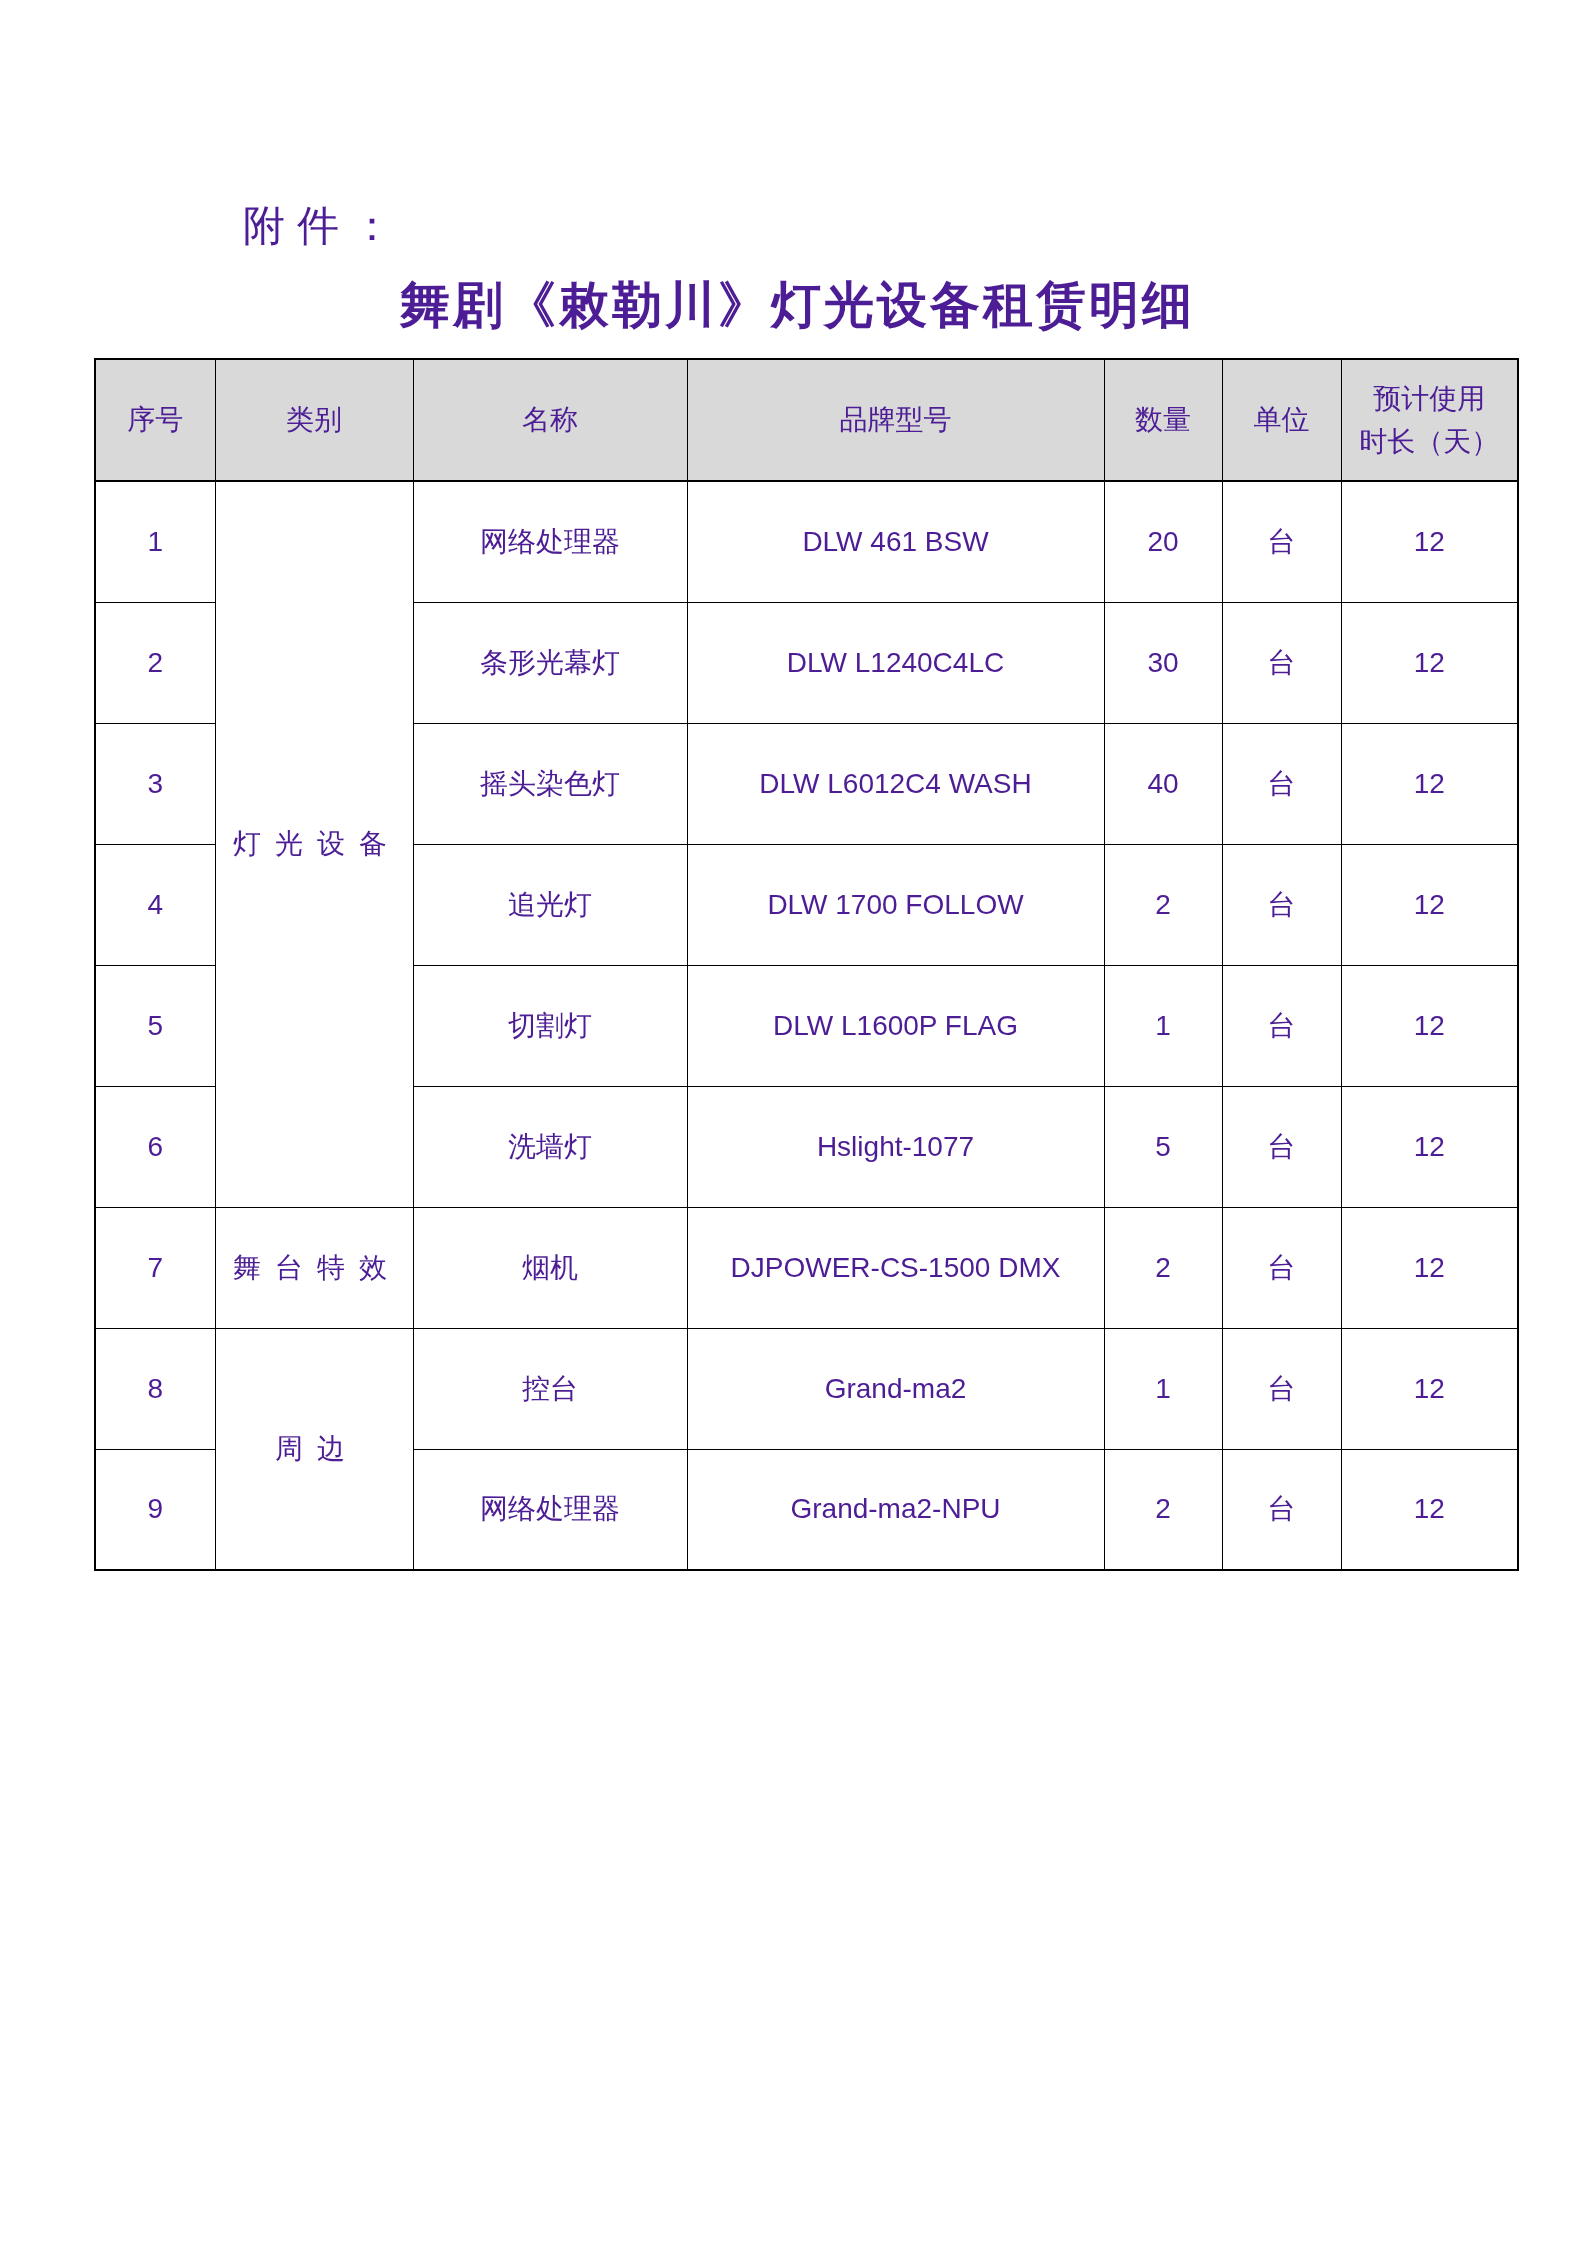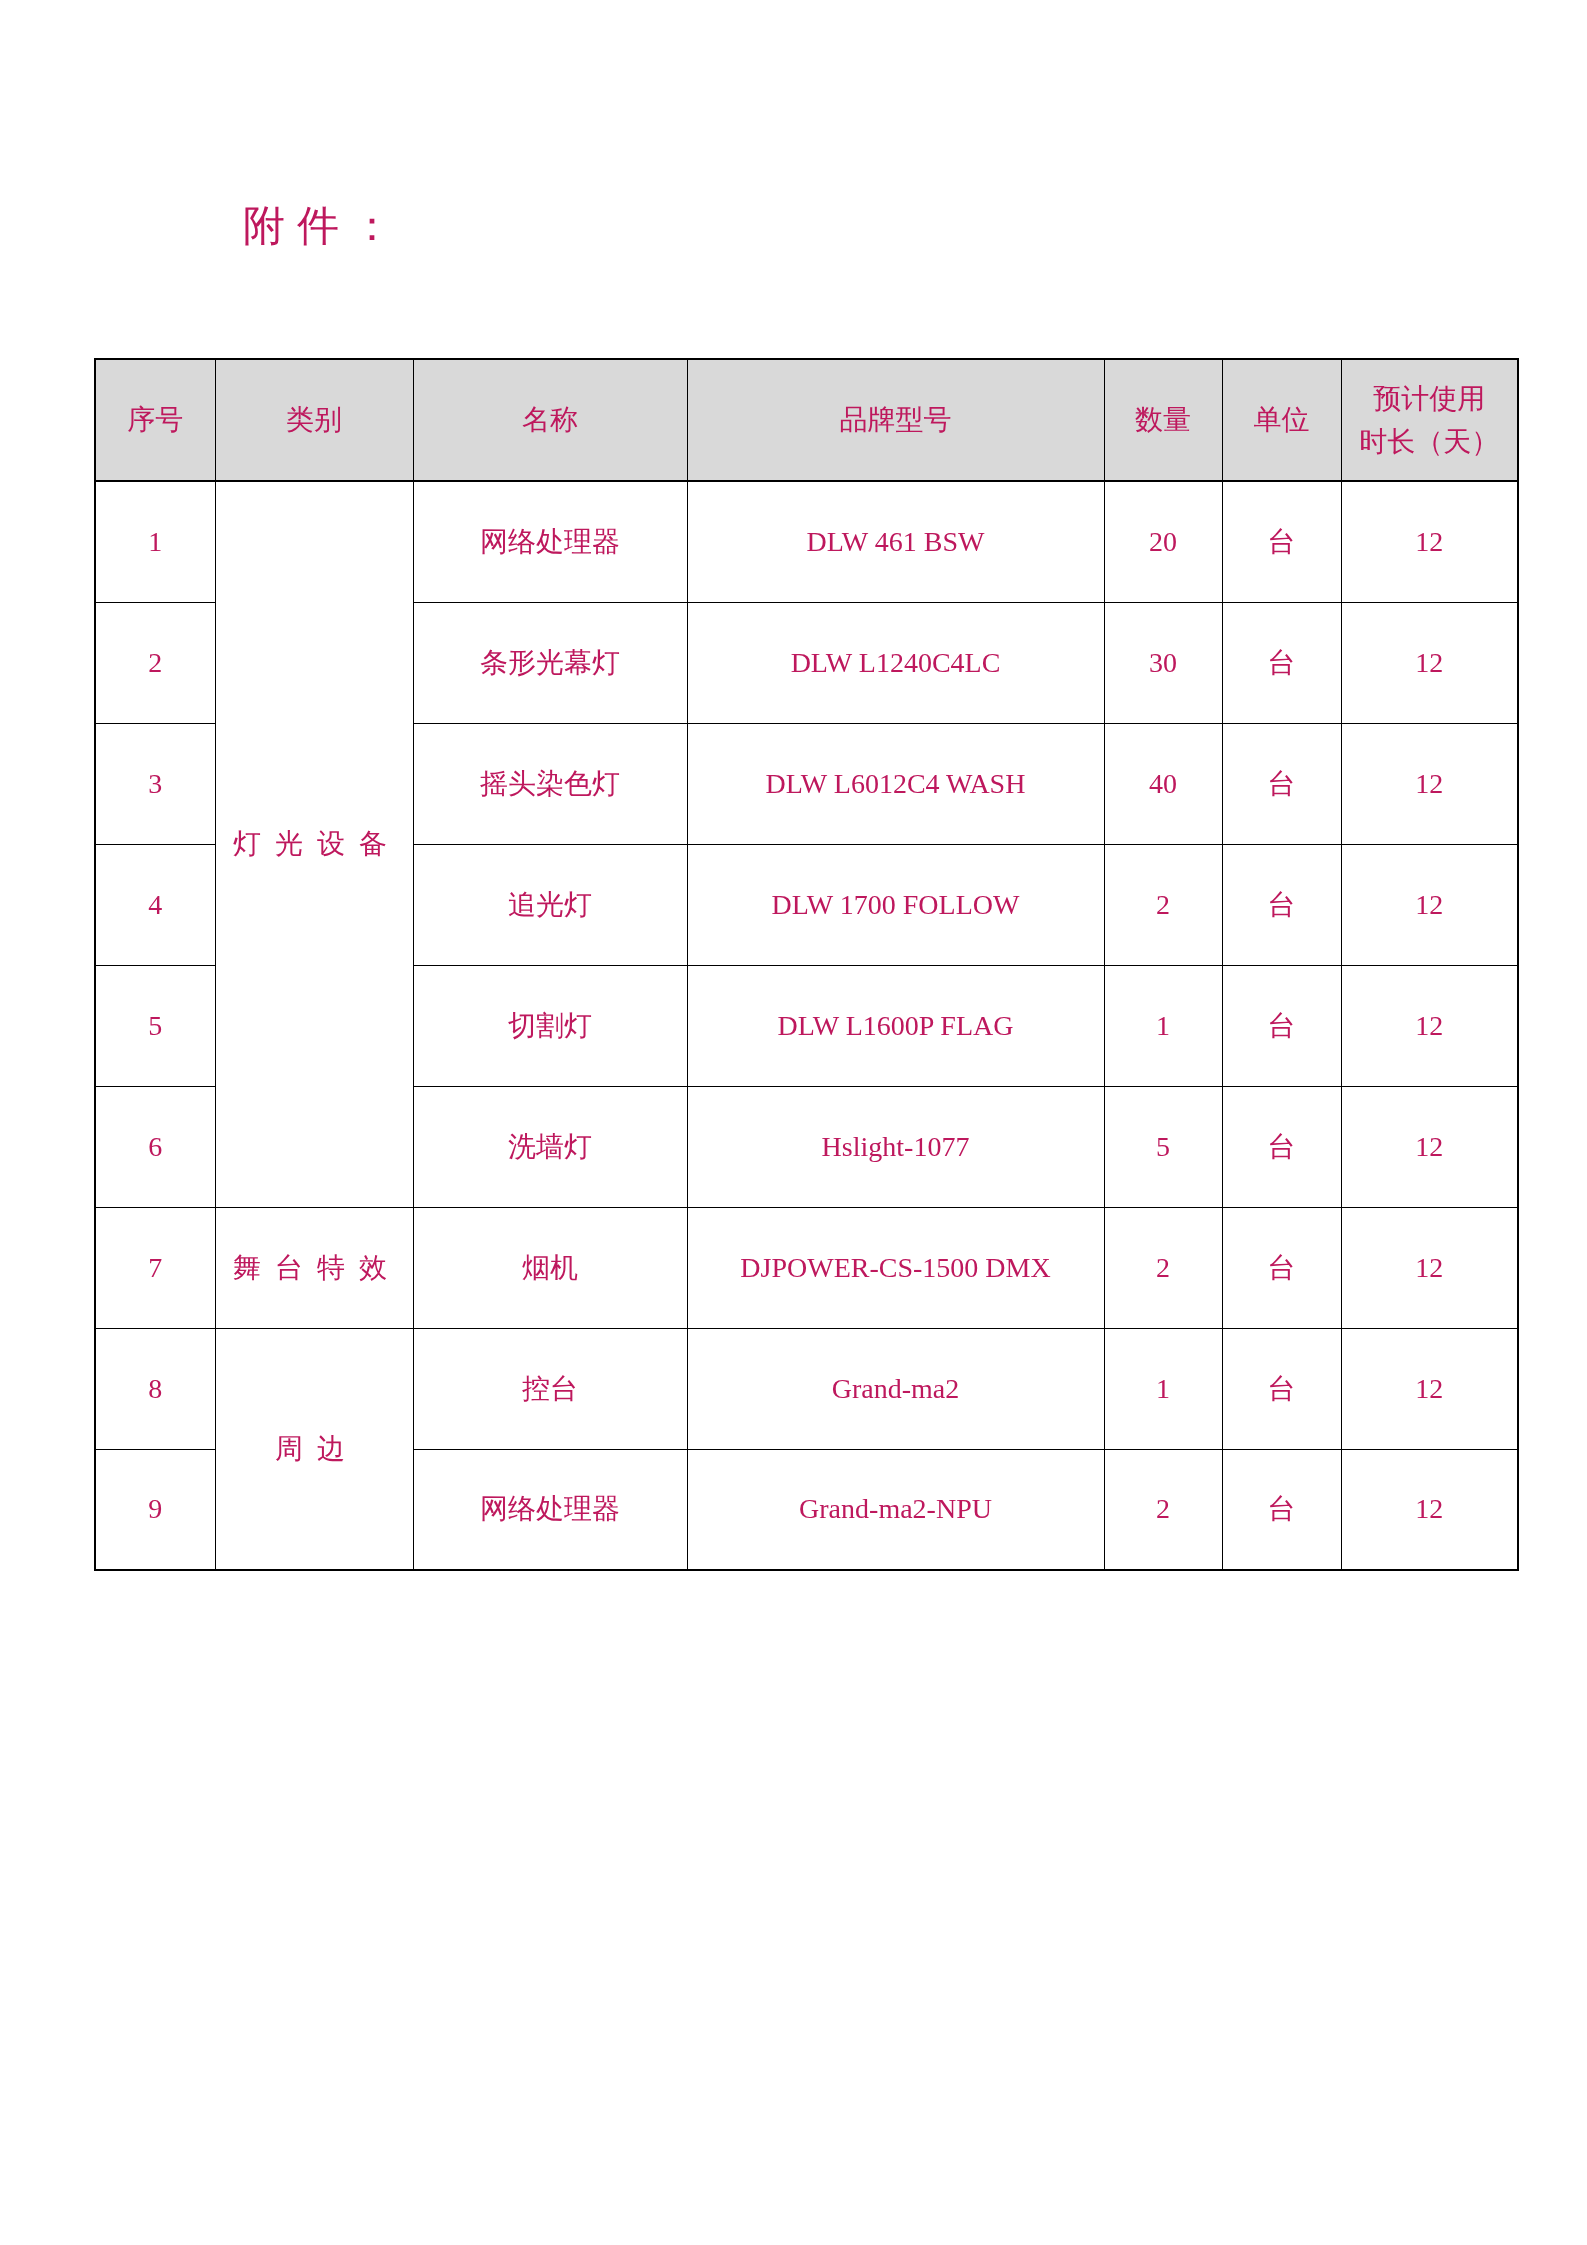--- a/index.html
+++ b/index.html
@@ -5,22 +5,22 @@
   html, body {
     margin: 0;
     padding: 0;
     background: #ffffff;
   }
   .page {
     position: relative;
     width: 1587px;
     height: 2245px;
     background: #ffffff;
-    color: #be185d;
-    font-family: Liberation Serif, serif;
+    color: #4c1d95;
+    font-family: Liberation Sans, sans-serif;
     overflow: hidden;
   }
   .attachment {
     position: absolute;
     left: 243px;
     top: 198px;
     font-size: 42px;
     letter-spacing: 12px;
     white-space: nowrap;
   }
@@ -81,20 +81,21 @@
   col.c-unit  { width: 119px; }
   col.c-days  { width: 177px; }
 </style>
 </head>
 <body>
 
 <div class="page">
 
   <div class="attachment">附件：</div>
 
+  <h1 class="doc-title">舞剧《敕勒川》灯光设备租赁明细</h1>
 
   <table class="rental-table">
     <colgroup>
       <col class="c-no">
         <col class="c-cat">
         <col class="c-name">
       <col class="c-model">
         <col class="c-qty">
         <col class="c-unit">
         <col class="c-days">

